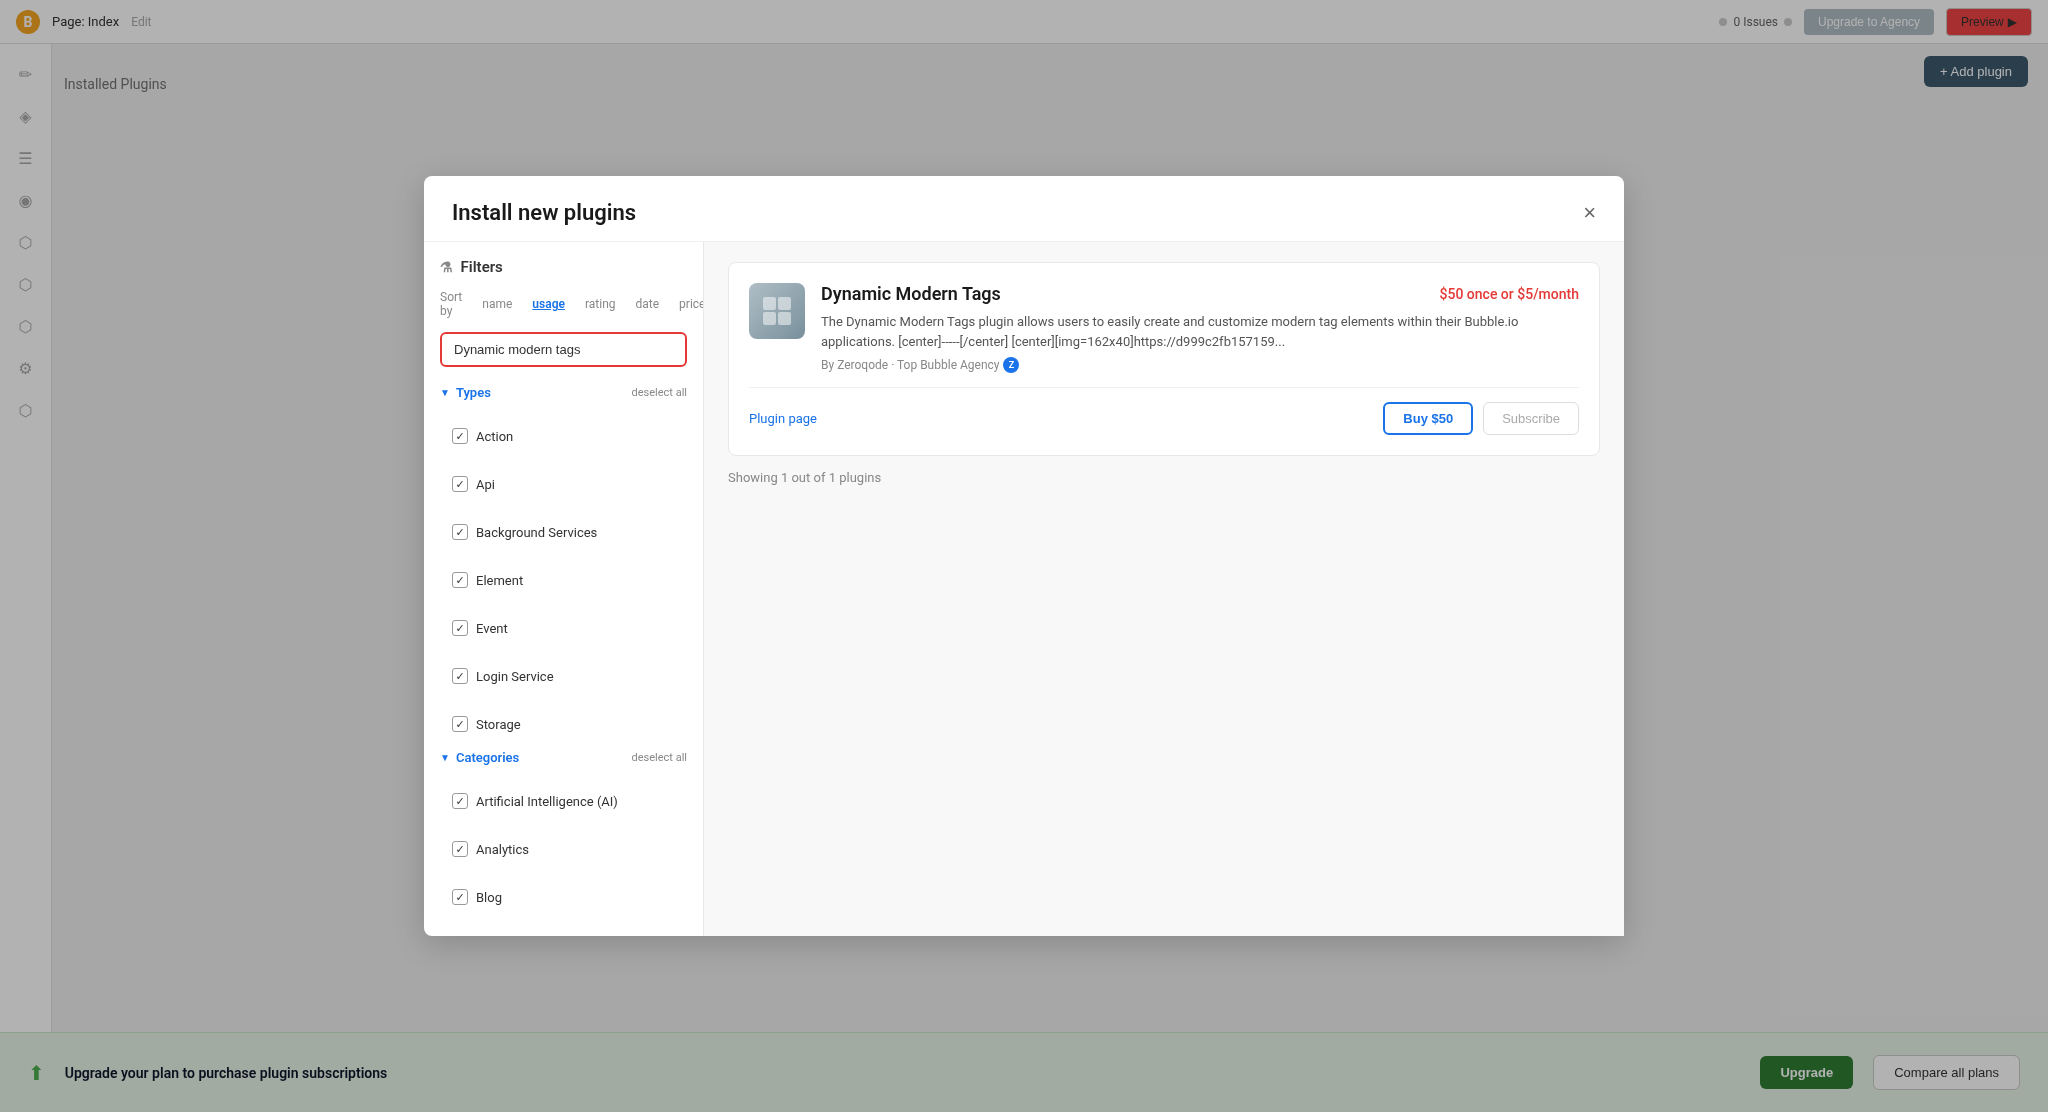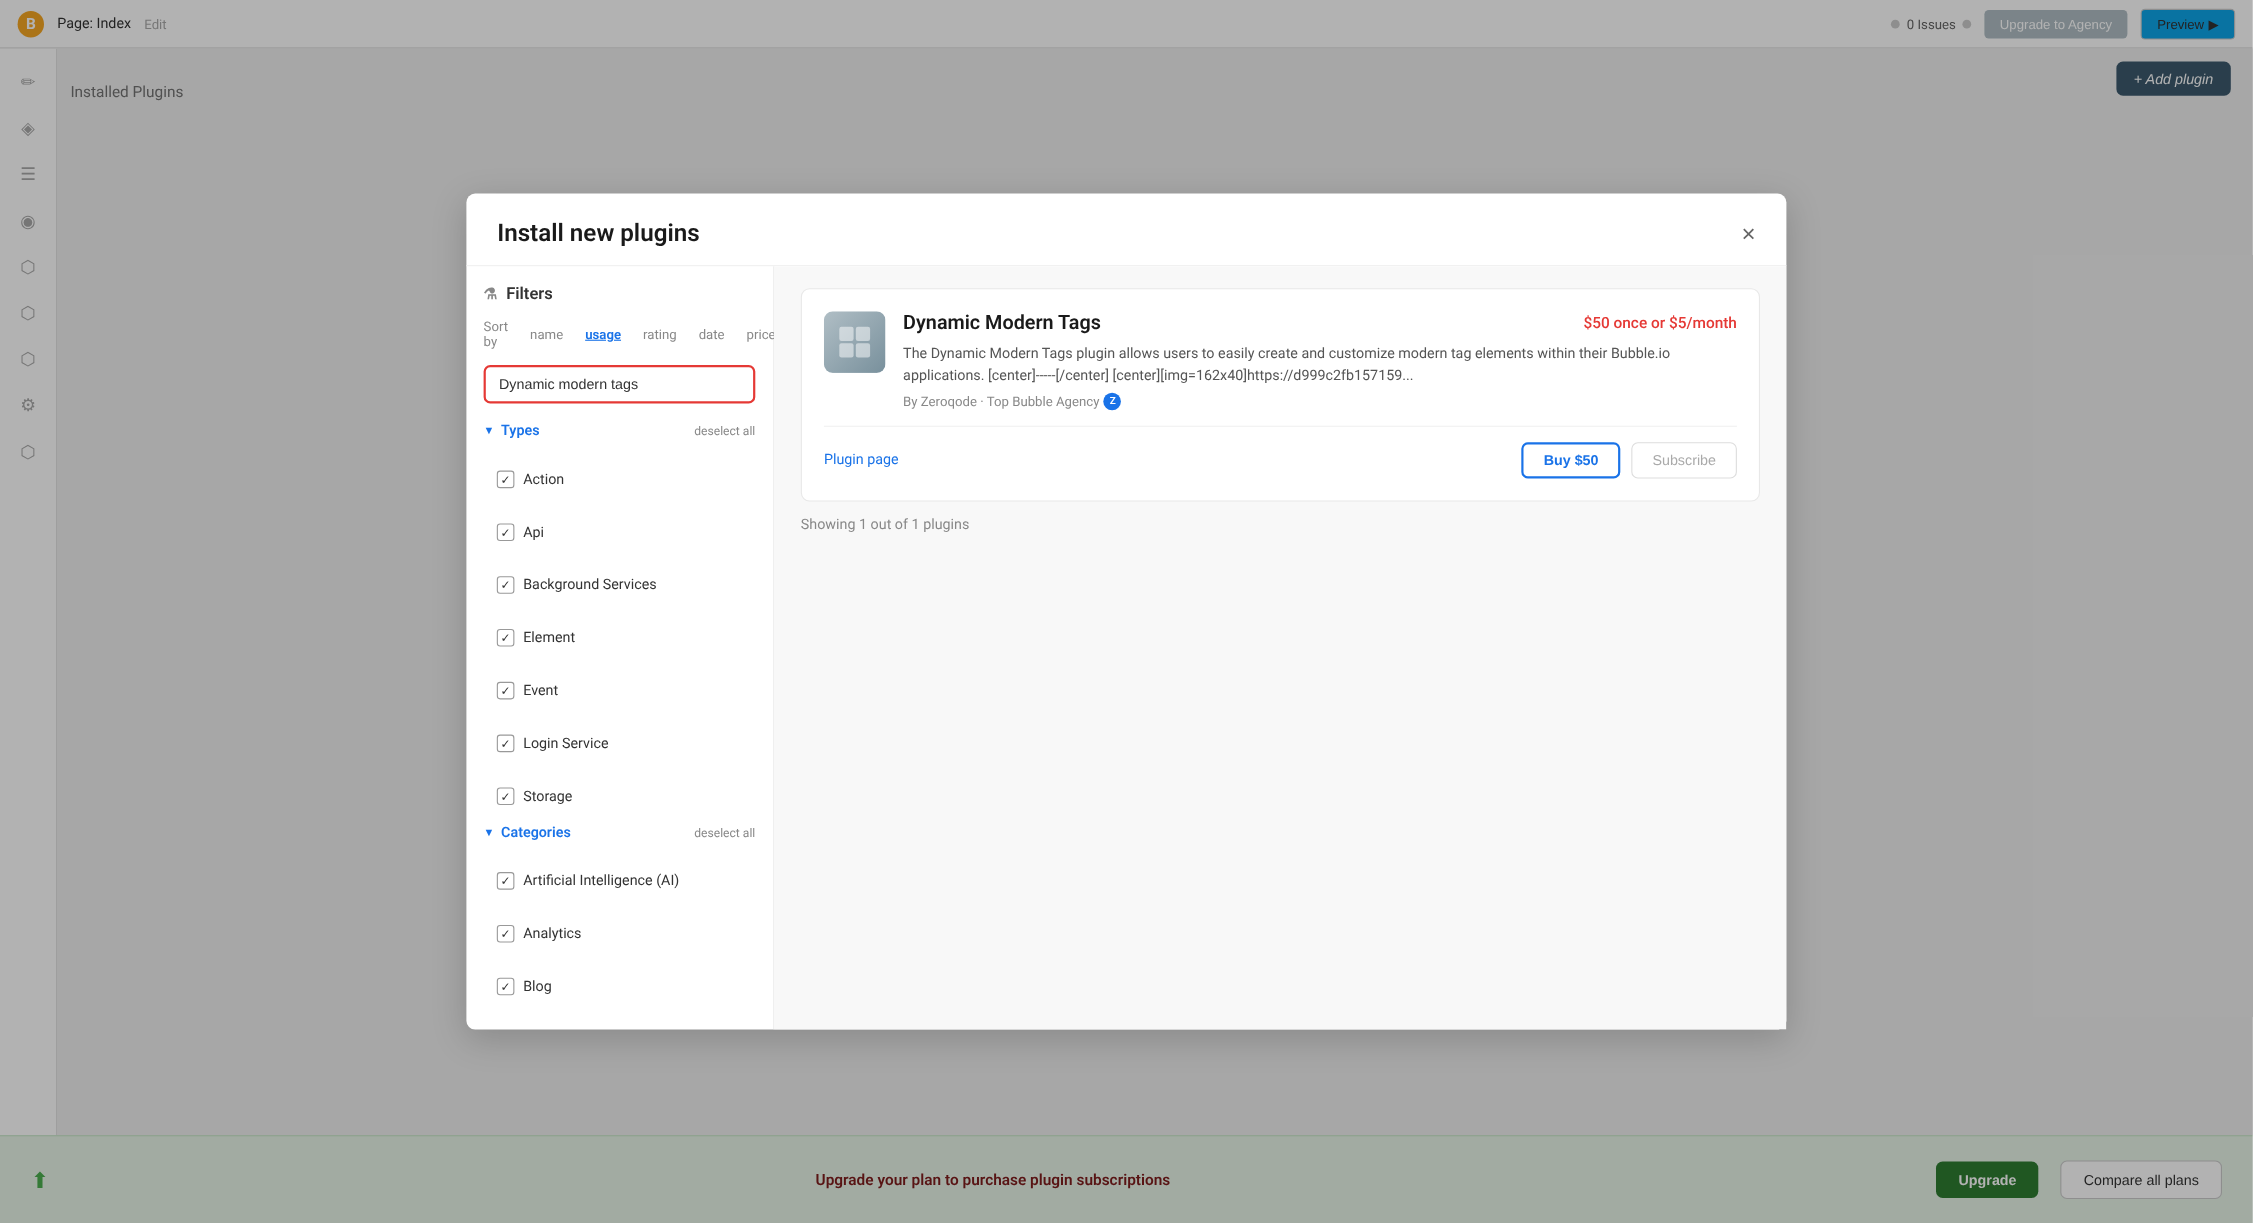--- a/index.html
+++ b/index.html
@@ -53,21 +53,21 @@
       background: #b0bec5;
       color: white;
       border: none;
       border-radius: 4px;
       padding: 6px 14px;
       font-size: 12px;
       cursor: pointer;
       text-align: right;
     }
     .btn-preview {
-      background: #0ea5e9;
+      background: #ef4444;
       color: #333;
       border: 1px solid #ccc;
       border-radius: 4px;
       padding: 6px 14px;
       font-size: 12px;
       cursor: pointer;
       display: flex;
       align-items: center;
       gap: 4px;
     }
@@ -116,21 +116,20 @@
       background: #3d5a6e;
       color: white;
       border: none;
       border-radius: 6px;
       padding: 8px 16px;
       font-size: 13px;
       cursor: pointer;
       display: flex;
       align-items: center;
       gap: 6px;
-      font-style: italic;
     }
 
     
     .modal-overlay {
       position: absolute;
       top: 0; left: 0; right: 0; bottom: 0;
       background: rgba(0,0,0,0.3);
       z-index: 100;
       display: flex;
       align-items: center;
@@ -443,22 +442,21 @@
       color: #4caf50;
     }
 
     .upgrade-bar-text {
       flex: 1;
     }
 
     .upgrade-bar-title {
       font-size: 14px;
       font-weight: 600;
-      color: #7f1d1d;
-      text-align: center;
+      color: #0f172a;
     }
 
     .upgrade-bar-subtitle {
       font-size: 12px;
       color: #555;
       margin-top: 2px;
     }
 
     .btn-upgrade-green {
       background: #2e7d32;

